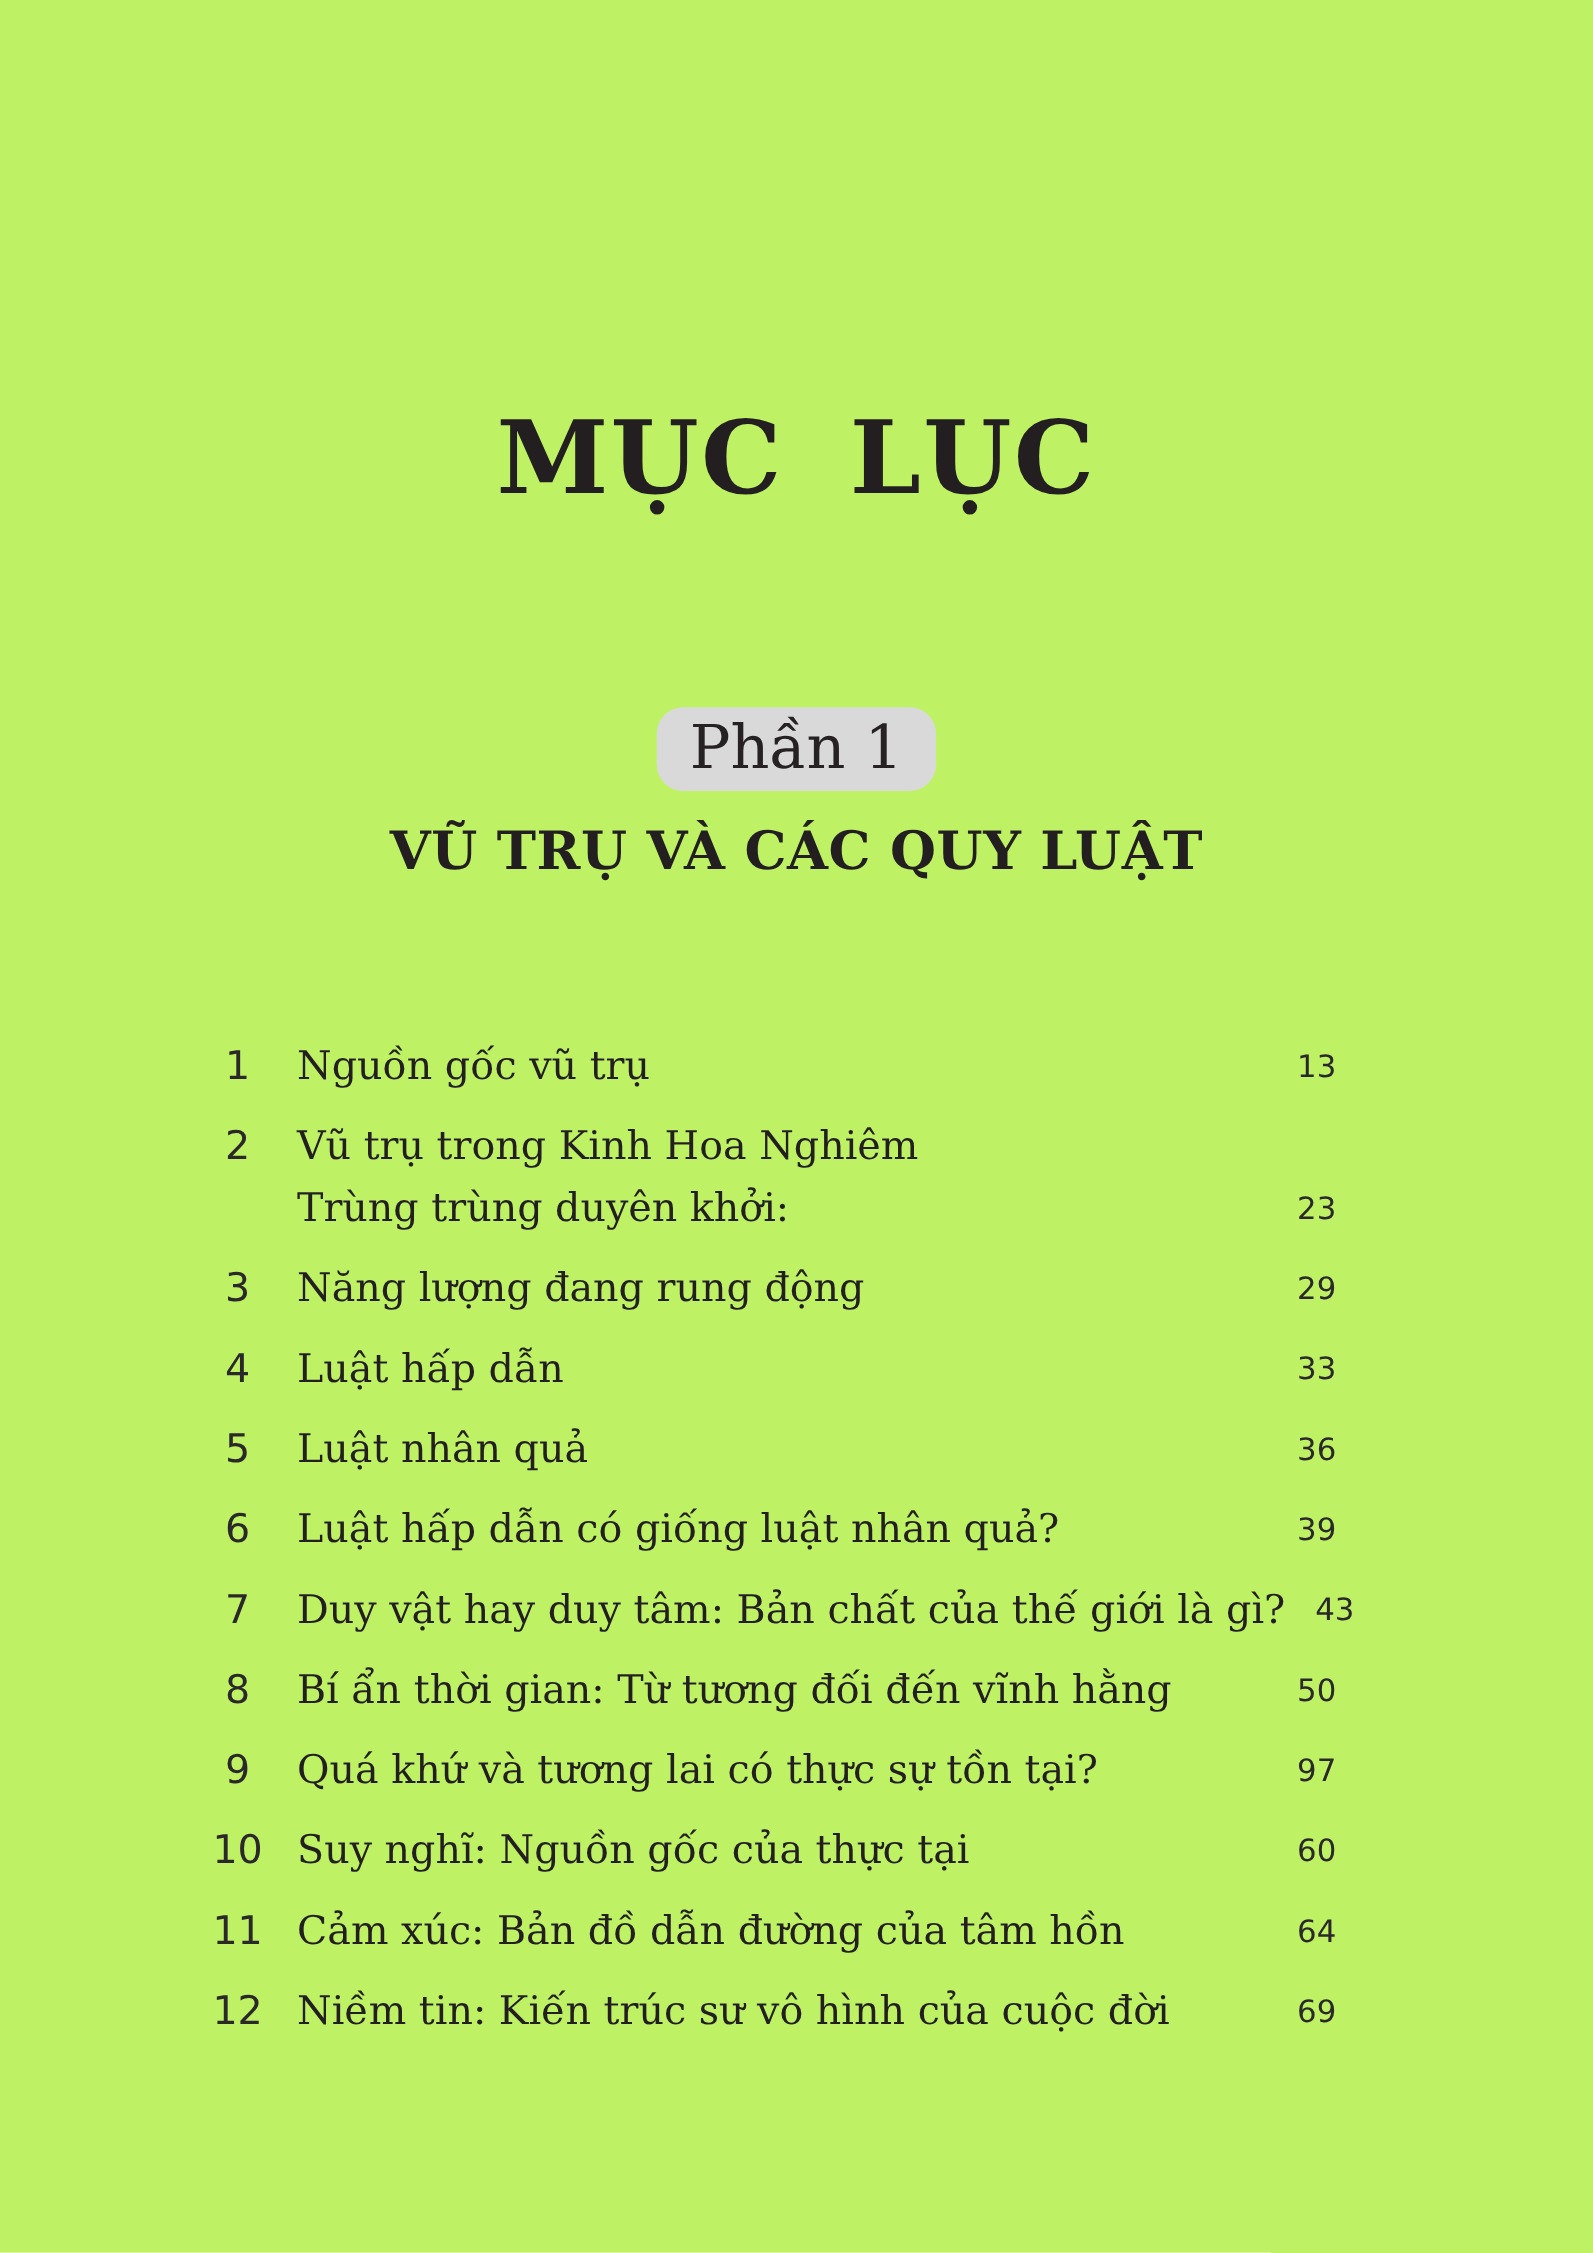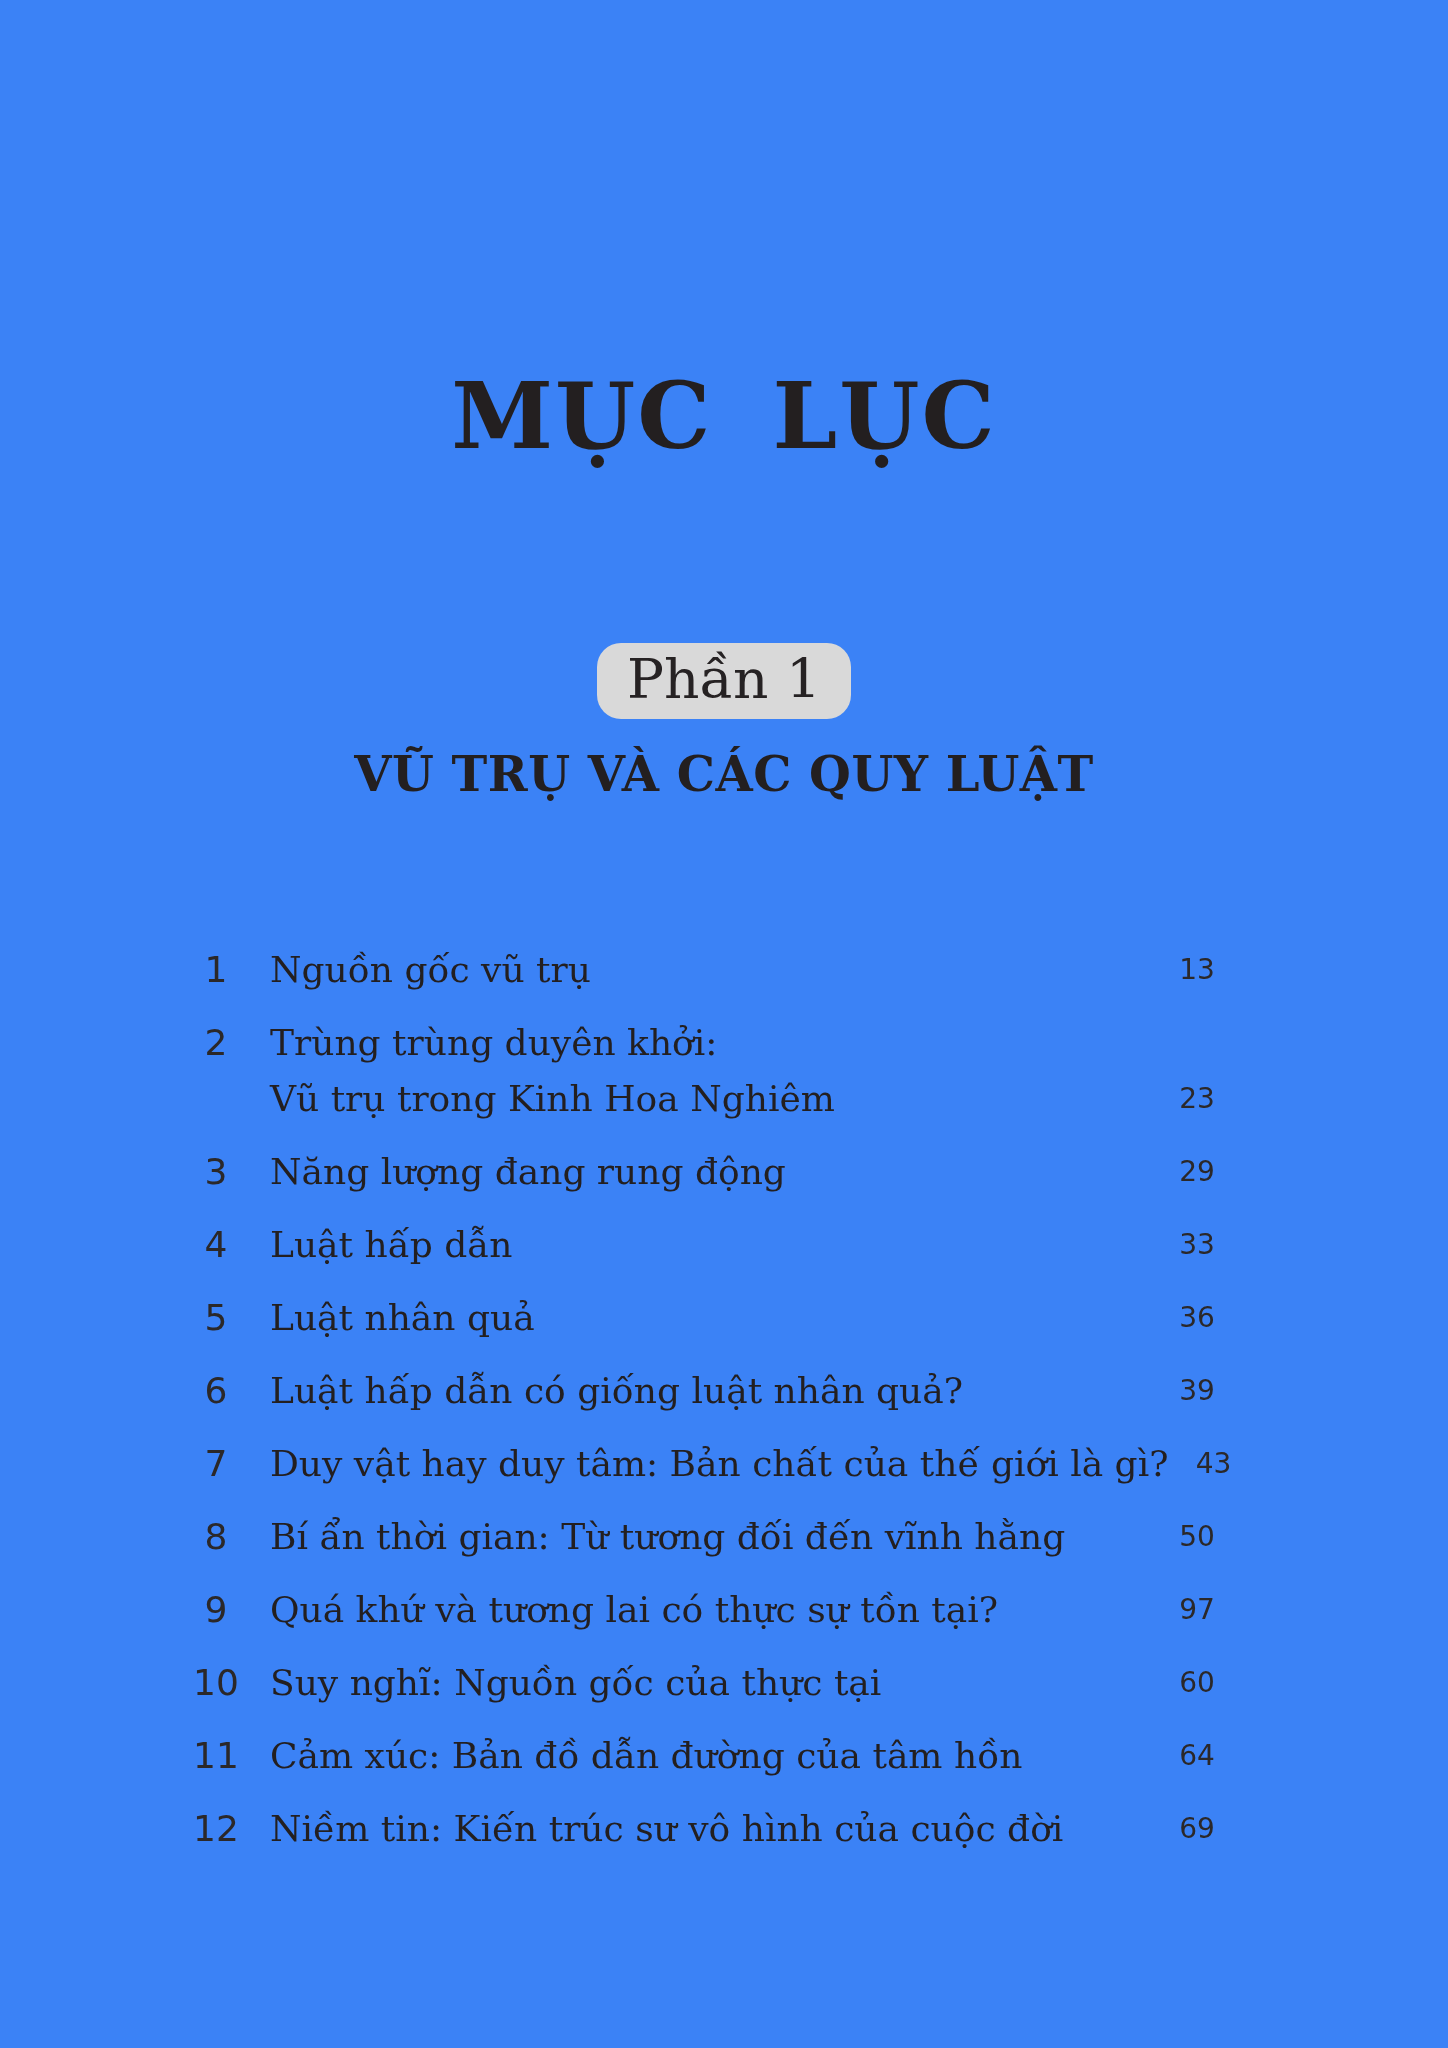--- a/index.html
+++ b/index.html
@@ -4,21 +4,21 @@
 <style>
   html, body {
     margin: 0;
     padding: 0;
     background: #ffffff;
   }
   .page {
     position: relative;
     width: 1448px;
     height: 2048px;
-    background: #3b82f6;
+    background: #bef264;
     overflow: hidden;
     font-family: "DejaVu Serif", serif;
     color: #231f20;
   }
   .book-title {
     position: absolute;
     top: 362px;
     left: 0;
     width: 100%;
     margin: 0;
@@ -116,22 +116,22 @@
       <div class="row">
         <div class="row-num">1</div>
         <div class="row-title">
           <div>Nguồn gốc vũ trụ</div>
         </div>
         <div class="row-page">13</div>
       </div>
       <div class="row">
         <div class="row-num">2</div>
         <div class="row-title">
+          <div>Vũ trụ trong Kinh Hoa Nghiêm</div>
           <div>Trùng trùng duyên khởi:</div>
-          <div>Vũ trụ trong Kinh Hoa Nghiêm</div>
         </div>
         <div class="row-page">23</div>
       </div>
       <div class="row">
         <div class="row-num">3</div>
         <div class="row-title">
           <div>Năng lượng đang rung động</div>
         </div>
         <div class="row-page">29</div>
       </div>

